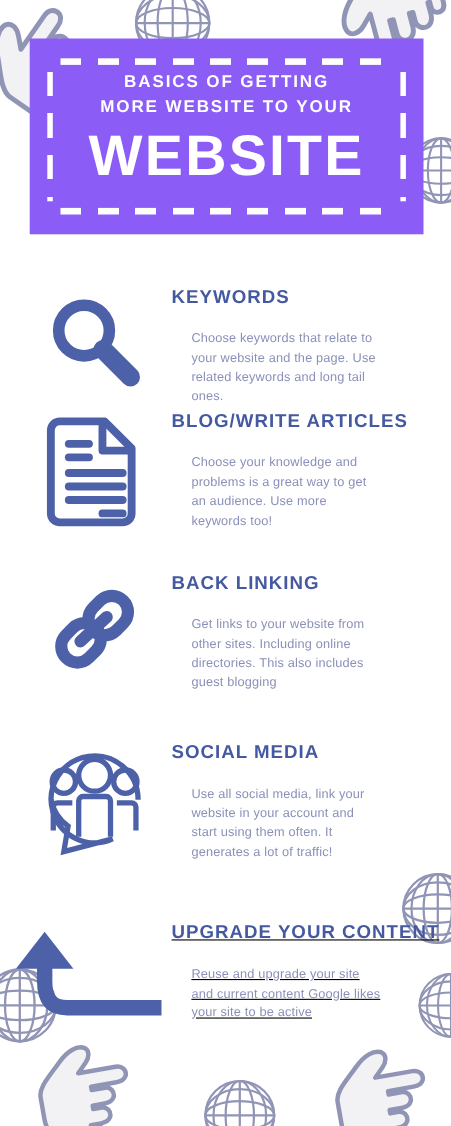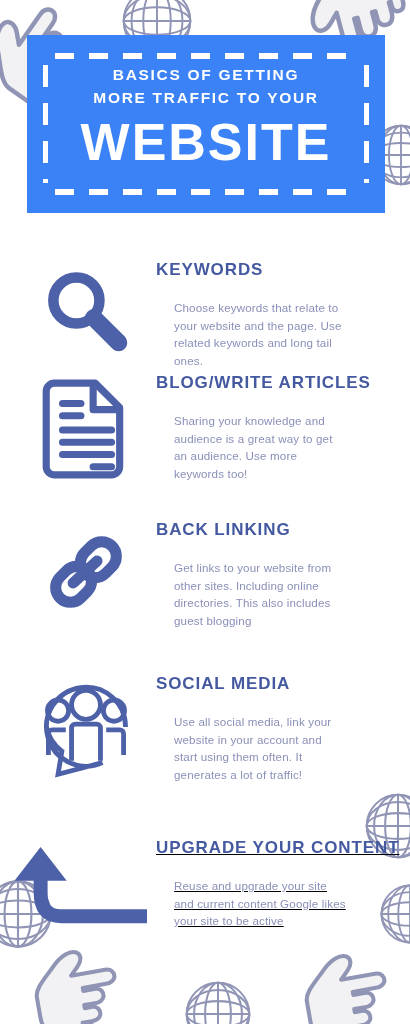--- a/index.html
+++ b/index.html
@@ -28,21 +28,21 @@
     position: absolute;
   }
 
   
   .banner {
     position: absolute;
     left: 27px;
     top: 35px;
     width: 358px;
     height: 178px;
-    background: #3b82f6;
+    background: #8b5cf6;
     z-index: 2;
     box-sizing: border-box;
   }
   .banner-dash-top,
   .banner-dash-bottom {
     position: absolute;
     left: 28px;
     width: 300px;
     height: 6px;
     background-image: repeating-linear-gradient(
@@ -287,21 +287,21 @@
 </div>
 
 <div class="banner">
   <div class="banner-dash-top"></div>
   <div class="banner-dash-bottom"></div>
   <div class="banner-dash-left"></div>
   <div class="banner-dash-right"></div>
 
   <div class="banner-text">
     <div class="banner-line1">BASICS OF GETTING</div>
-    <div class="banner-line2">MORE TRAFFIC TO YOUR</div>
+    <div class="banner-line2">MORE WEBSITE TO YOUR</div>
     <div class="banner-word">WEBSITE</div>
   </div>
 </div>
 
 <div class="sections">
 
   <div class="section" id="section-keywords">
     <div class="sec-icon">
       <svg width="96" height="96" viewBox="0 0 100 100">
         <circle cx="40" cy="38" r="24" fill="none" stroke="#4d61a8" stroke-width="11"></circle>
@@ -325,21 +325,21 @@
           <line x1="22" y1="38" x2="40" y2="38"></line>
           <line x1="22" y1="52" x2="70" y2="52"></line>
           <line x1="22" y1="64" x2="70" y2="64"></line>
           <line x1="22" y1="76" x2="70" y2="76"></line>
           <line x1="52" y1="88" x2="70" y2="88"></line>
         </g>
       </svg>
     </div>
     <div class="sec-body">
       <h2 class="sec-title">BLOG/WRITE ARTICLES</h2>
-      <p class="sec-desc">Sharing your knowledge and audience is a great way to get an audience. Use more keywords too!</p>
+      <p class="sec-desc">Choose your knowledge and problems is a great way to get an audience. Use more keywords too!</p>
     </div>
   </div>
 
   <div class="section" id="section-backlink">
     <div class="sec-icon">
       <svg width="92" height="96" viewBox="0 0 100 100">
         <g transform="rotate(-45 50 50)" fill="none" stroke="#4d61a8" stroke-width="12">
           <rect x="10" y="34" width="42" height="32" rx="16"></rect>
           <rect x="48" y="34" width="42" height="32" rx="16"></rect>
         </g>

